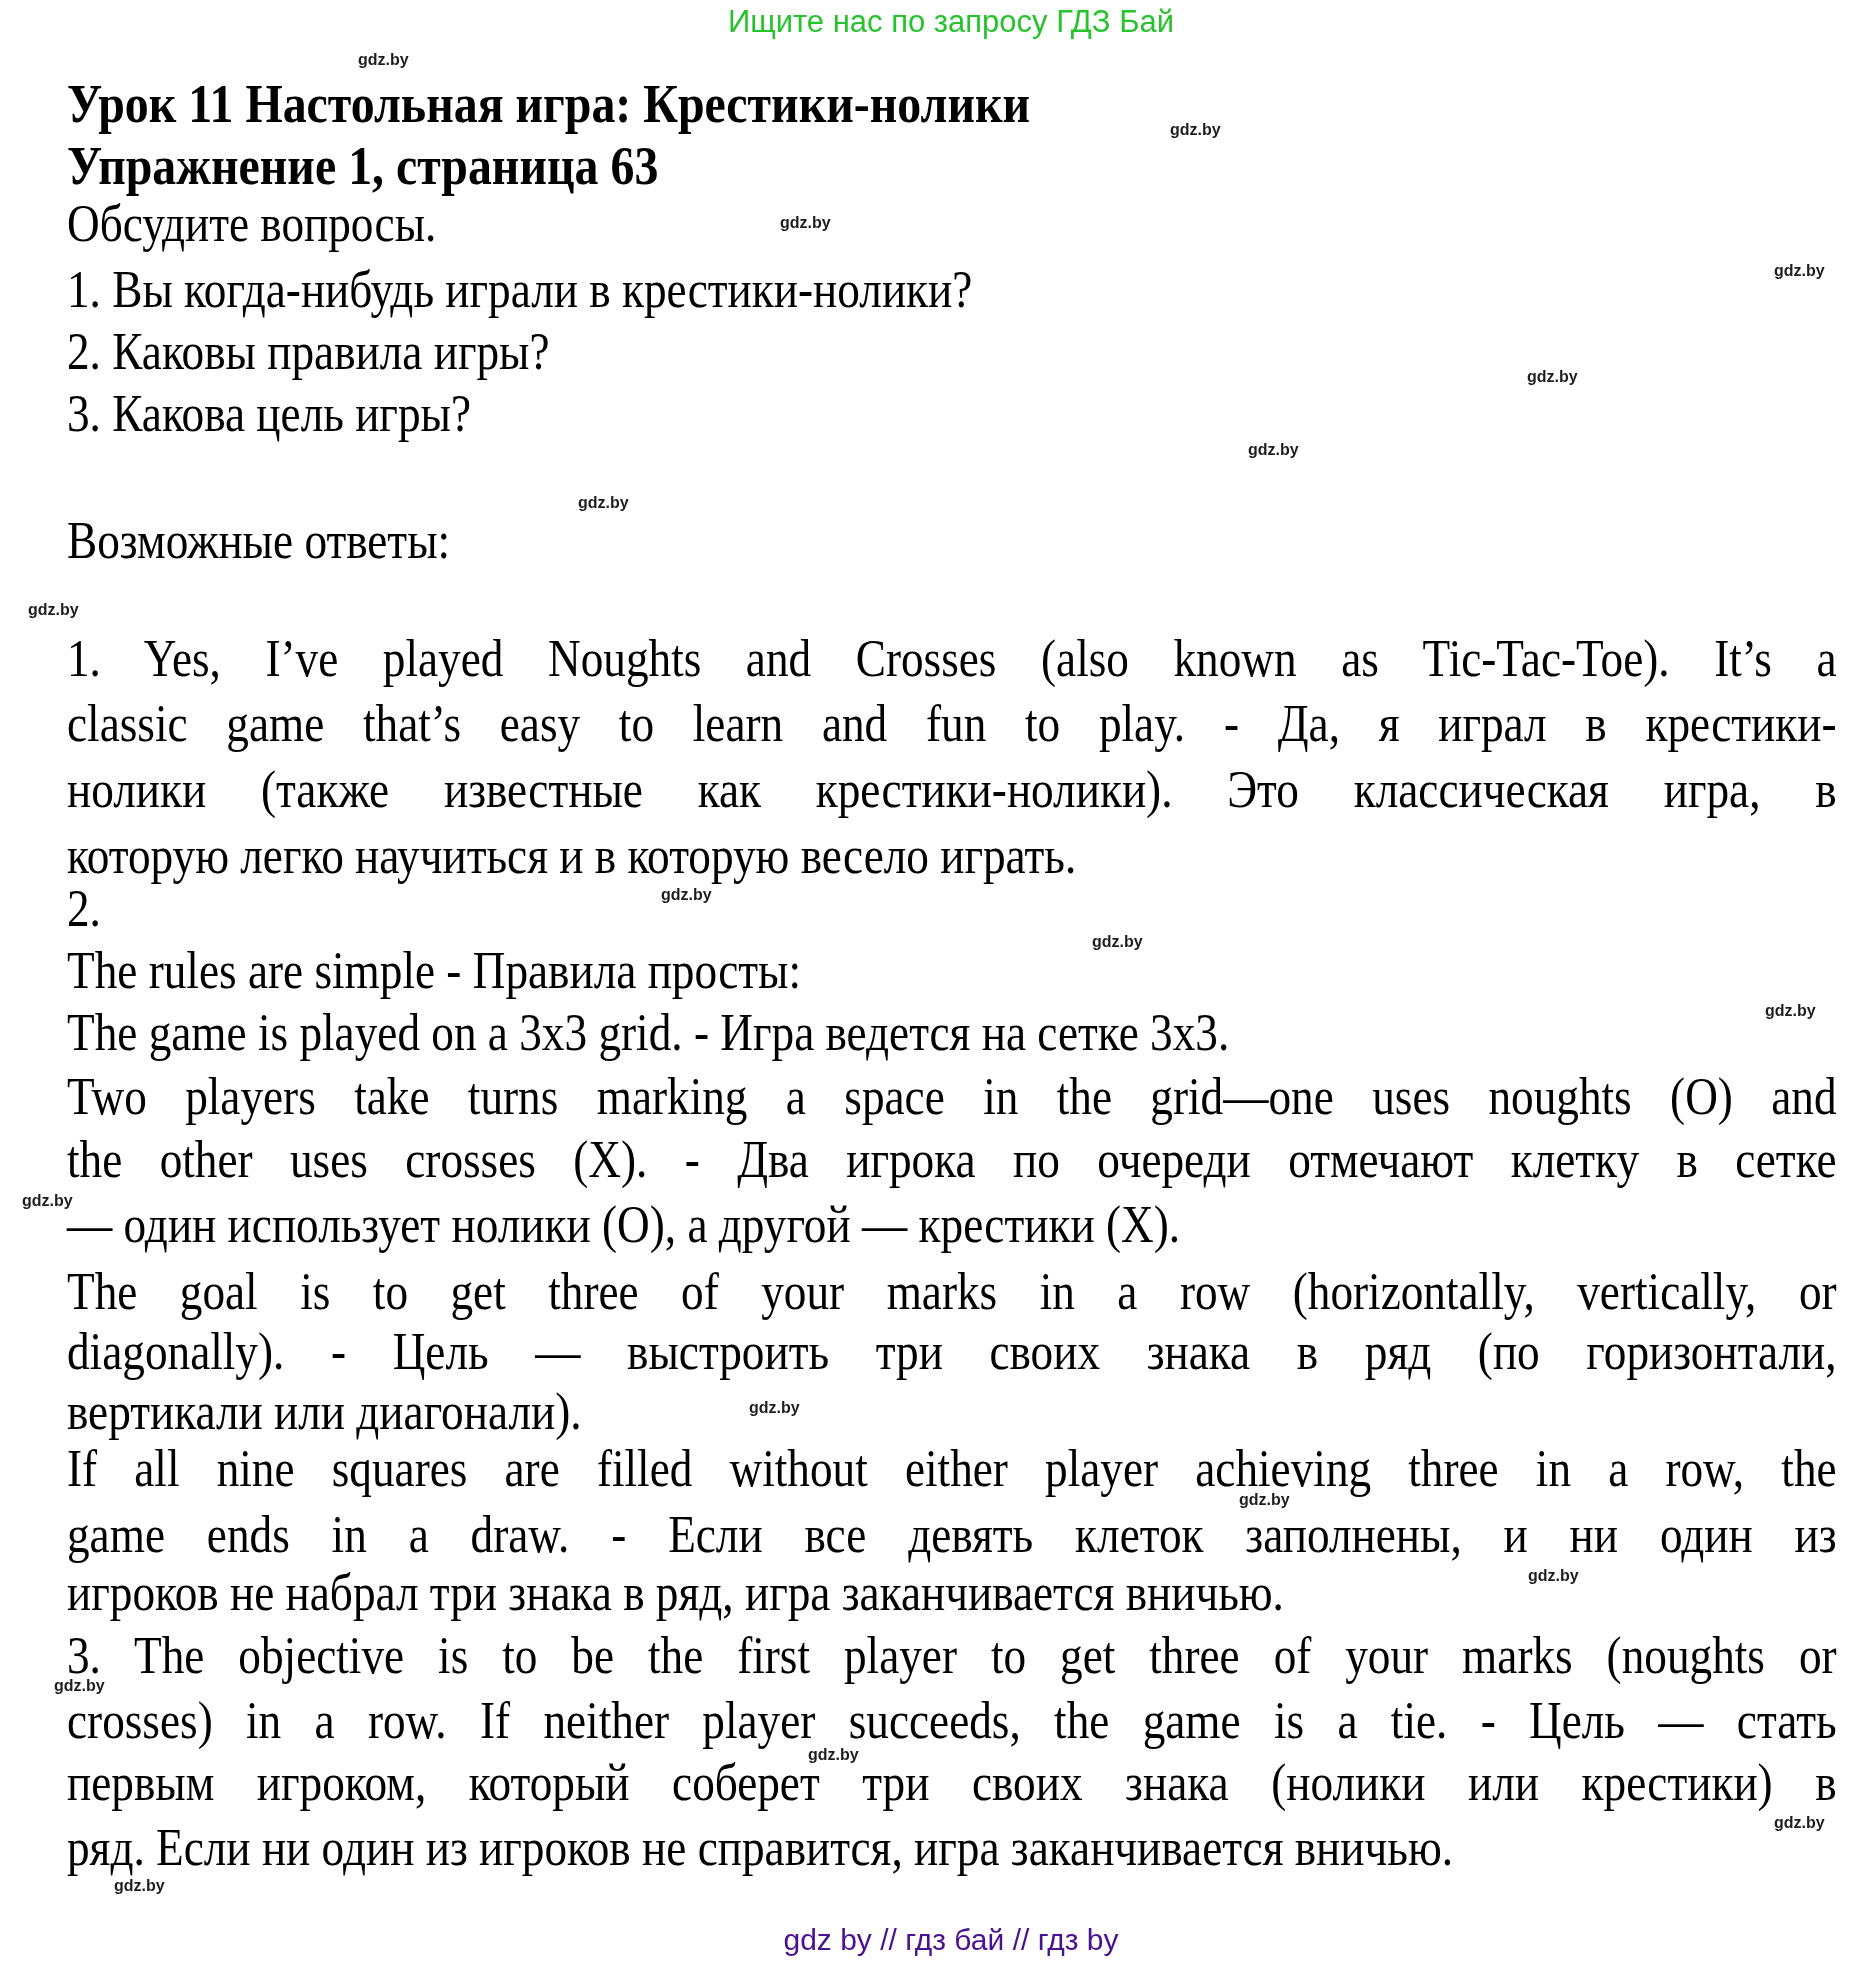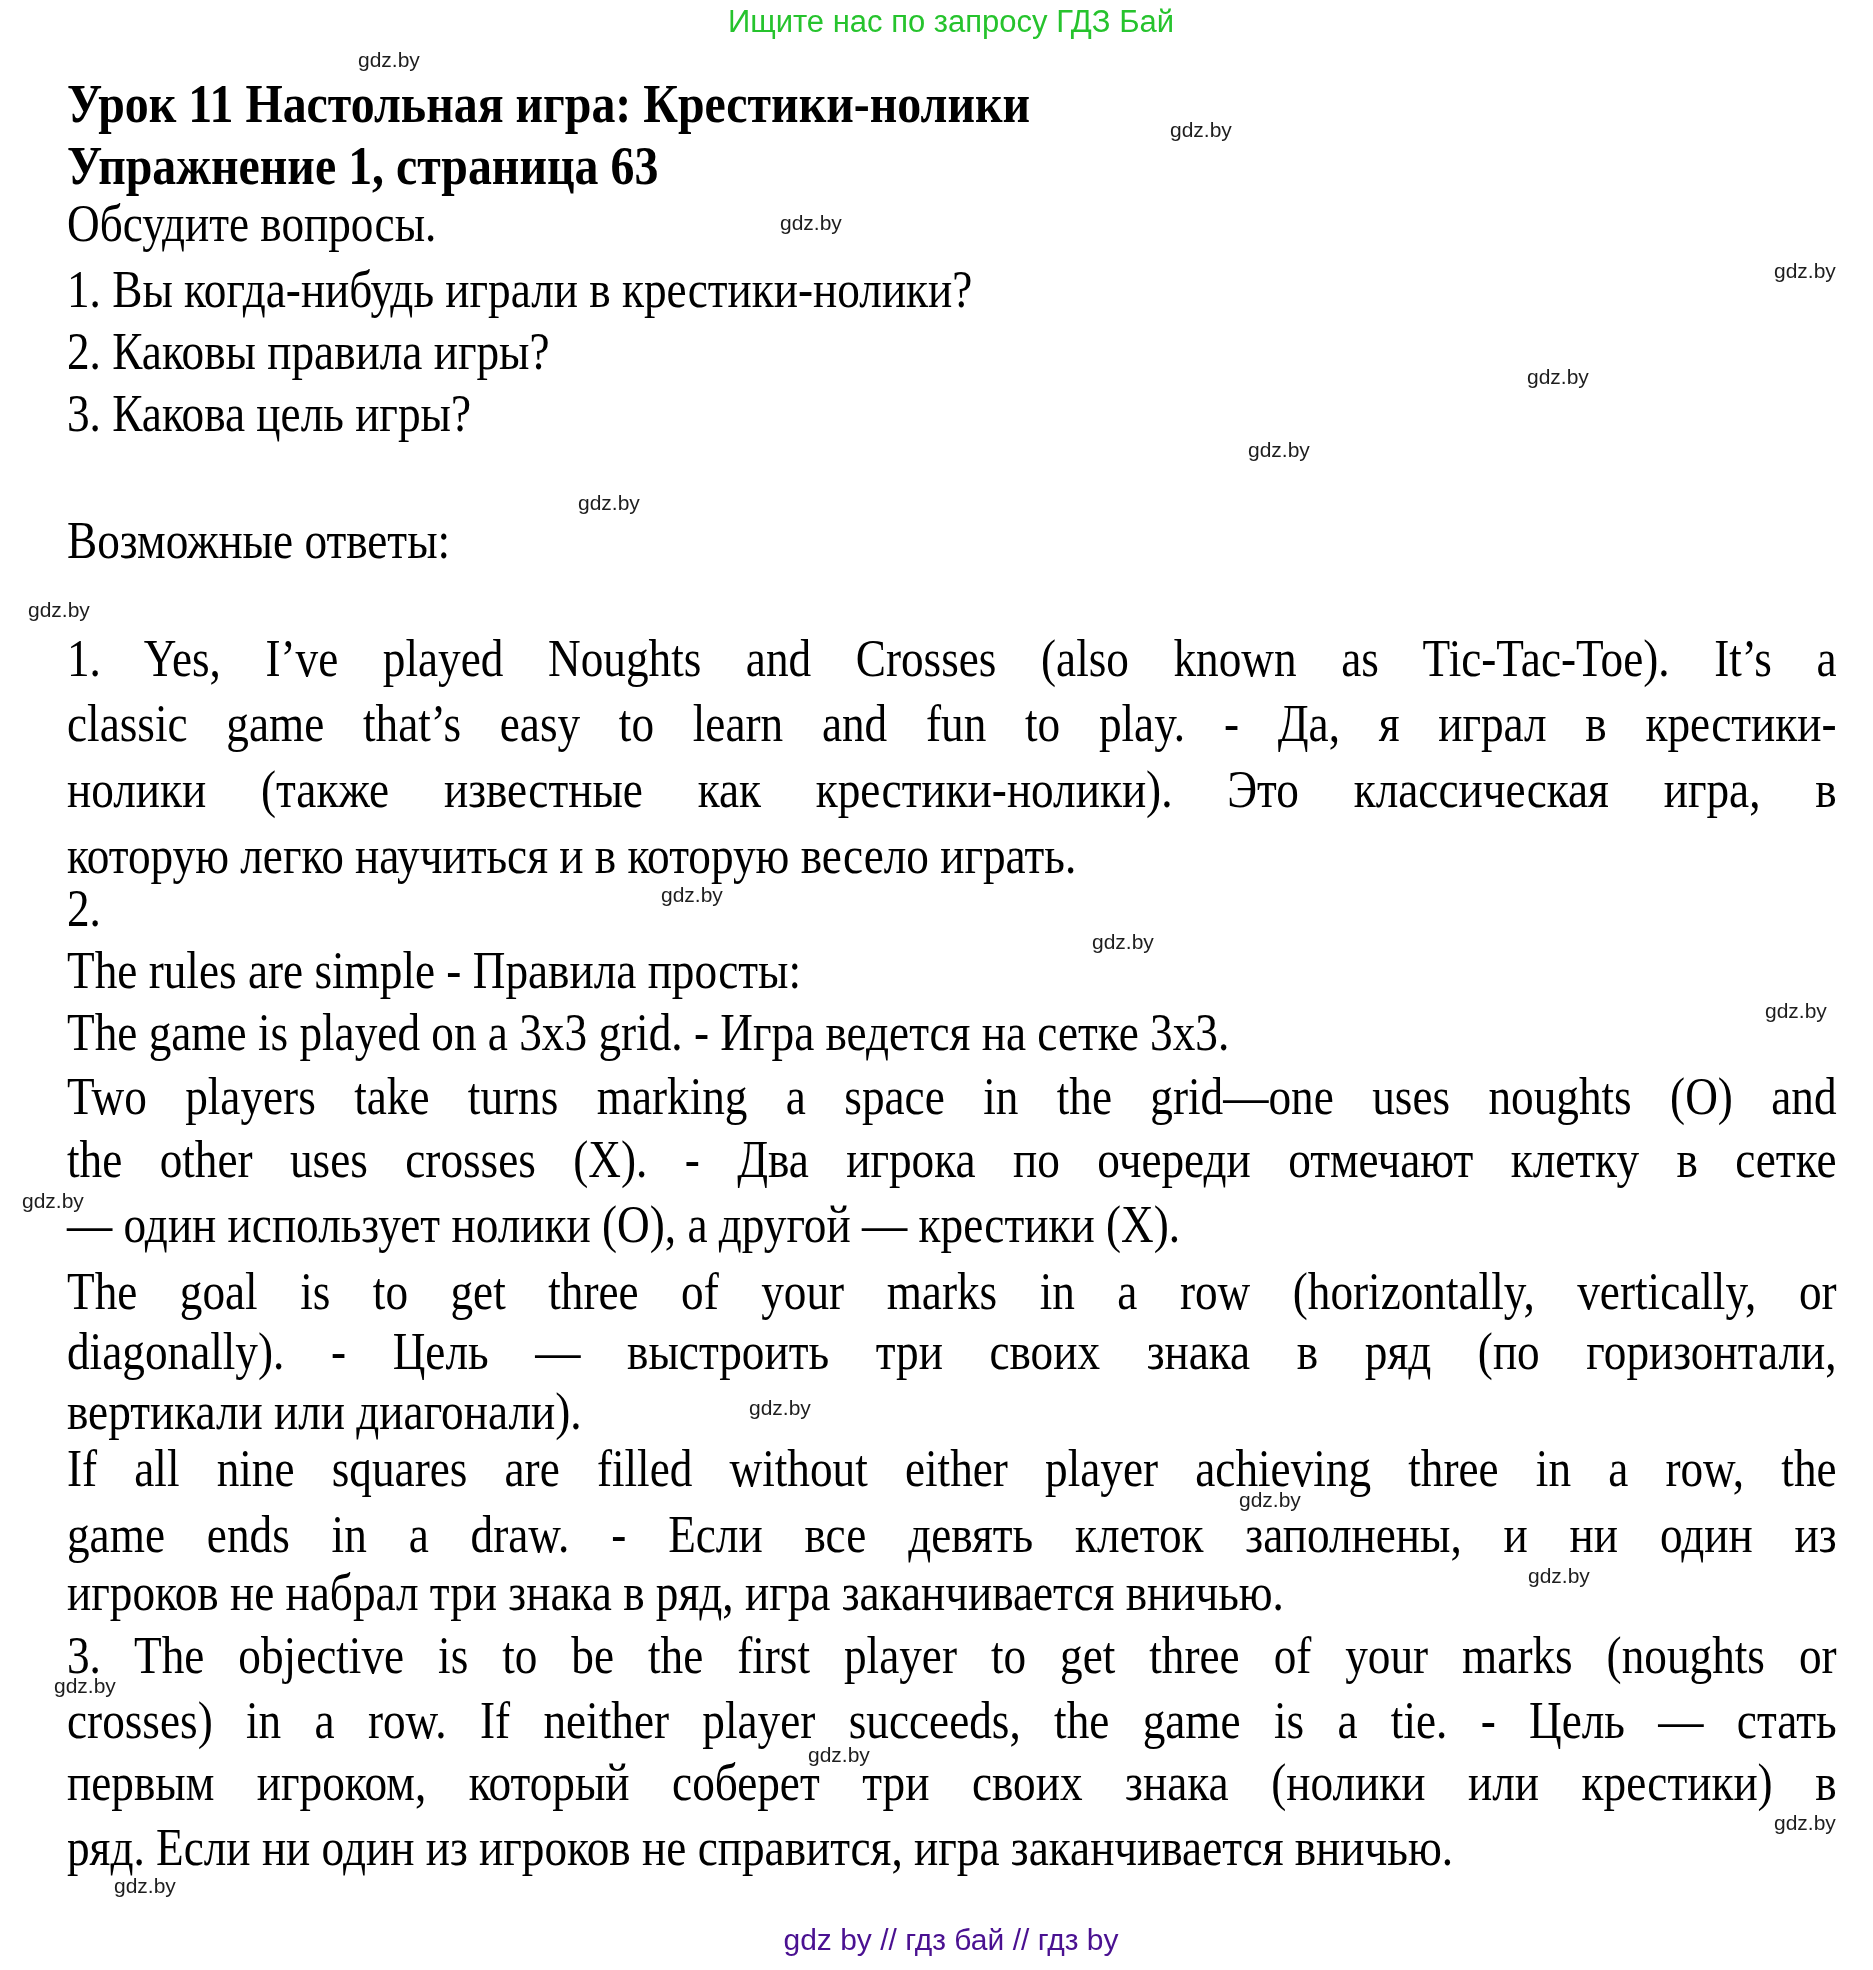--- a/index.html
+++ b/index.html
@@ -45,23 +45,24 @@
     line-height:63px;
     font-weight:bold;
   }
   .fill{
     text-align:justify;
     text-align-last:justify;
   }
   .wm{
     position:absolute;
     font-family:"Liberation Sans", sans-serif;
-    font-size:21px;
+    font-size:16px;
     line-height:28px;
     color:var(--wm);
+    font-weight:bold;
   }
   .footer{
     position:absolute;
     top:1922px;left:14px;width:1874px;
     text-align:center;
     font-family:"Liberation Sans", sans-serif;
     font-size:30px;
     line-height:35px;
     color:var(--purple);
   }

